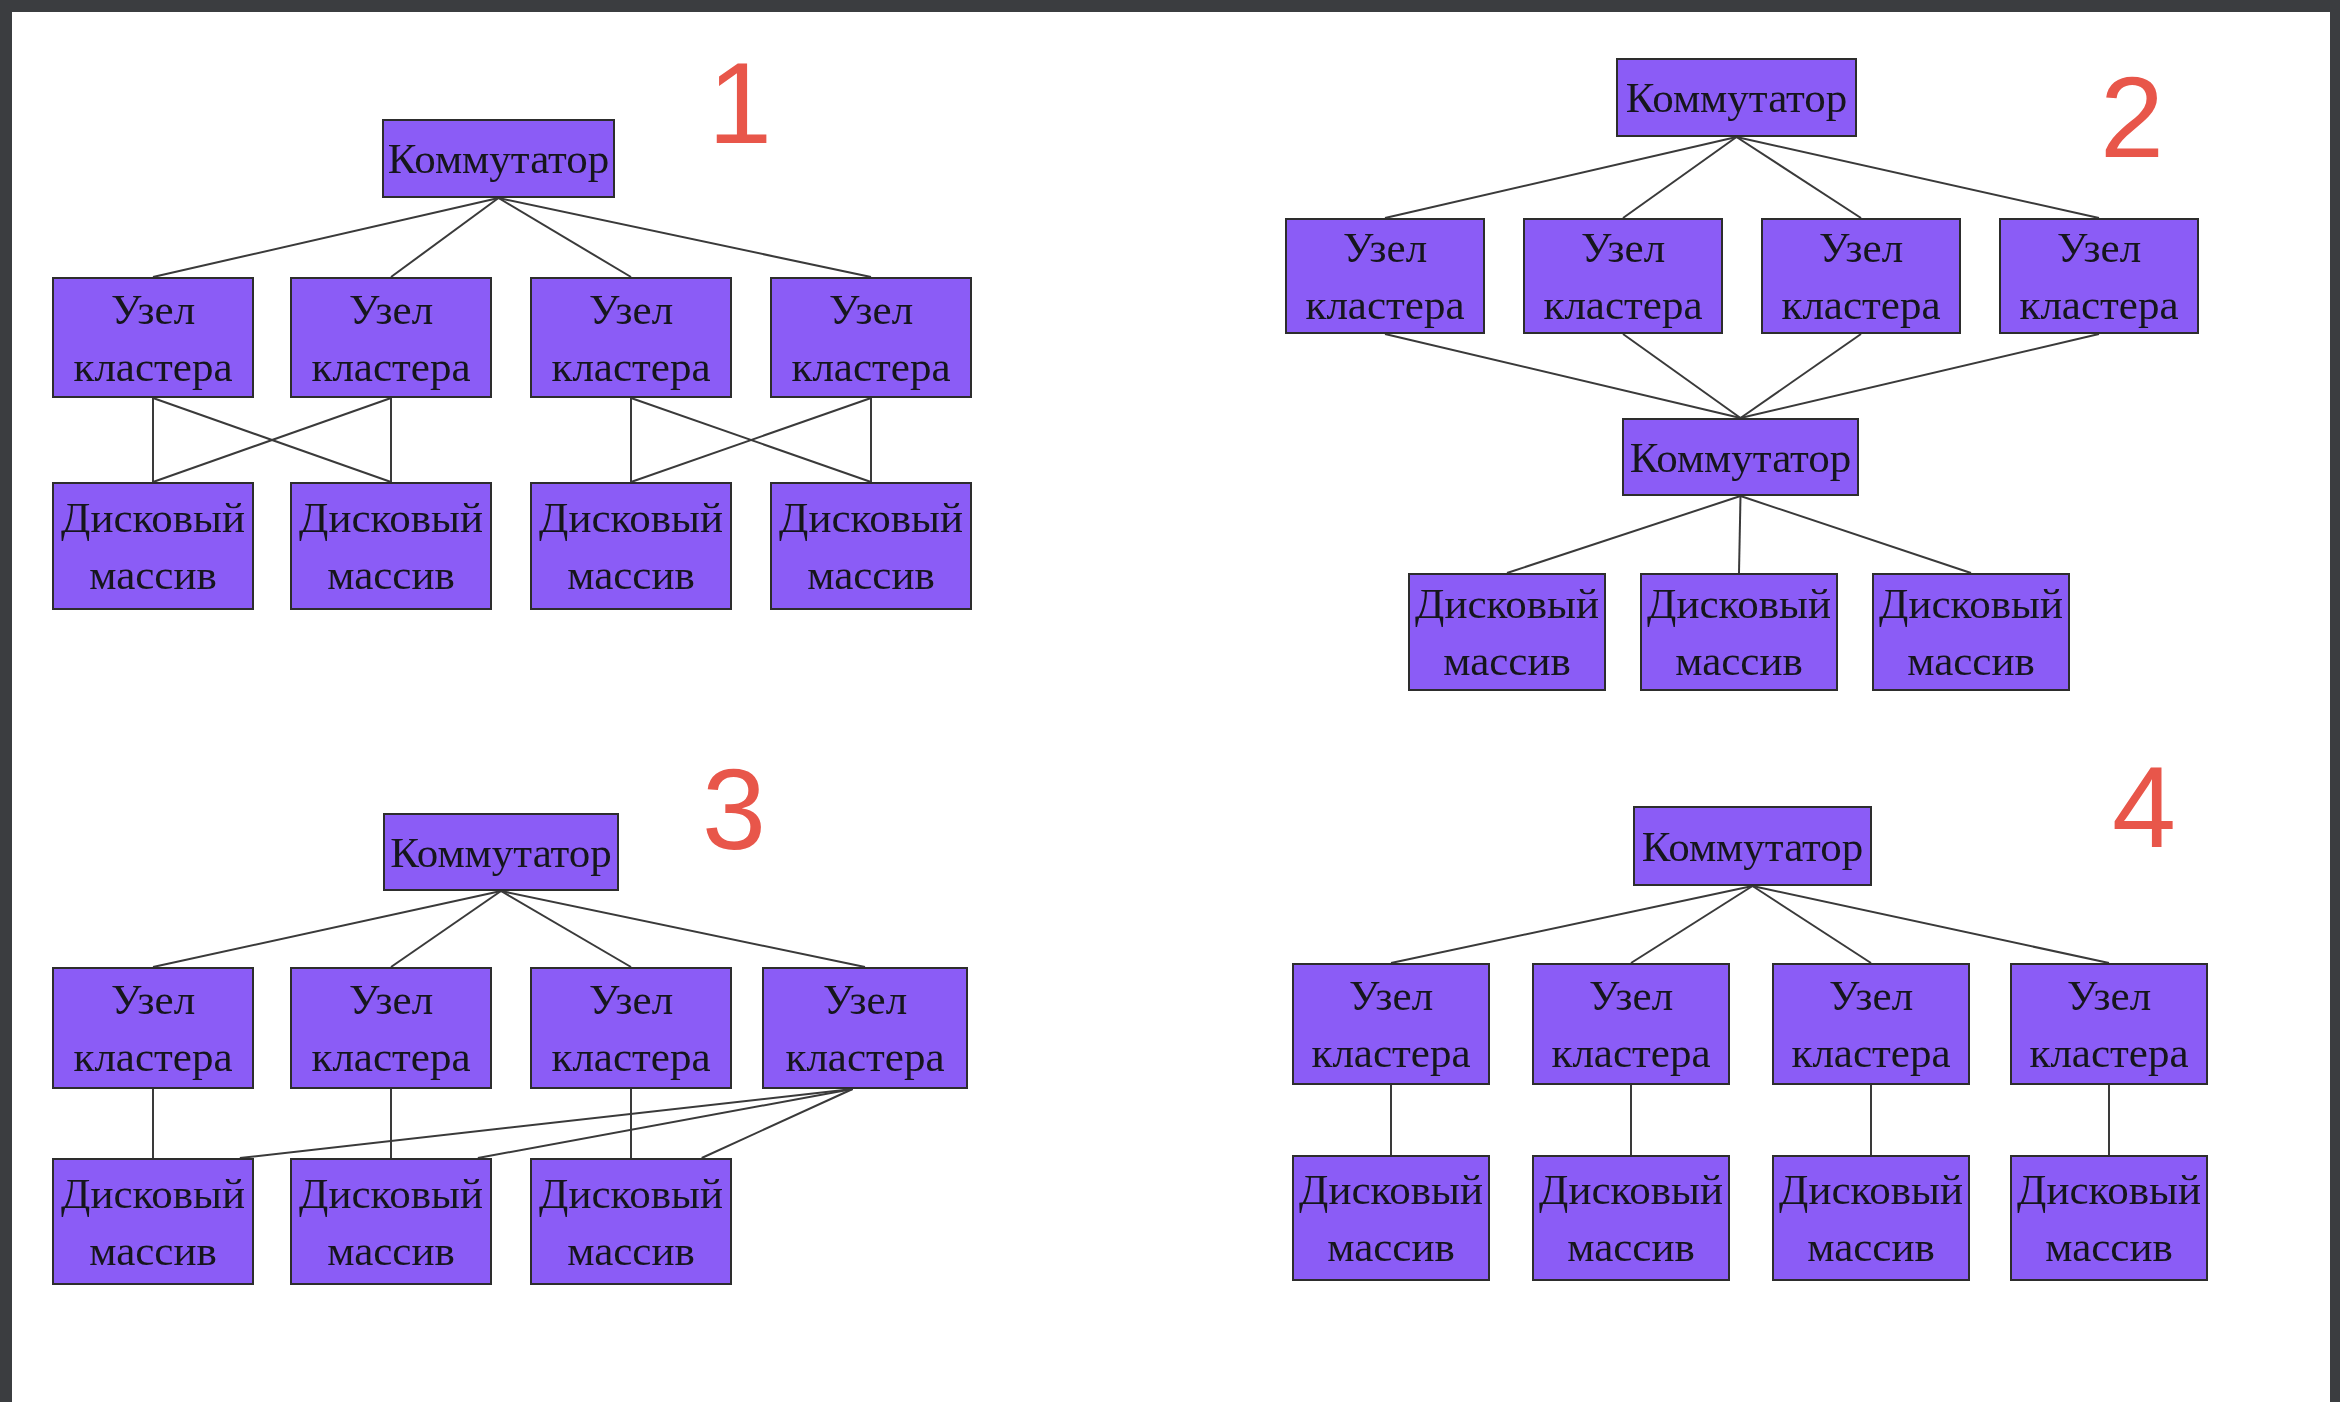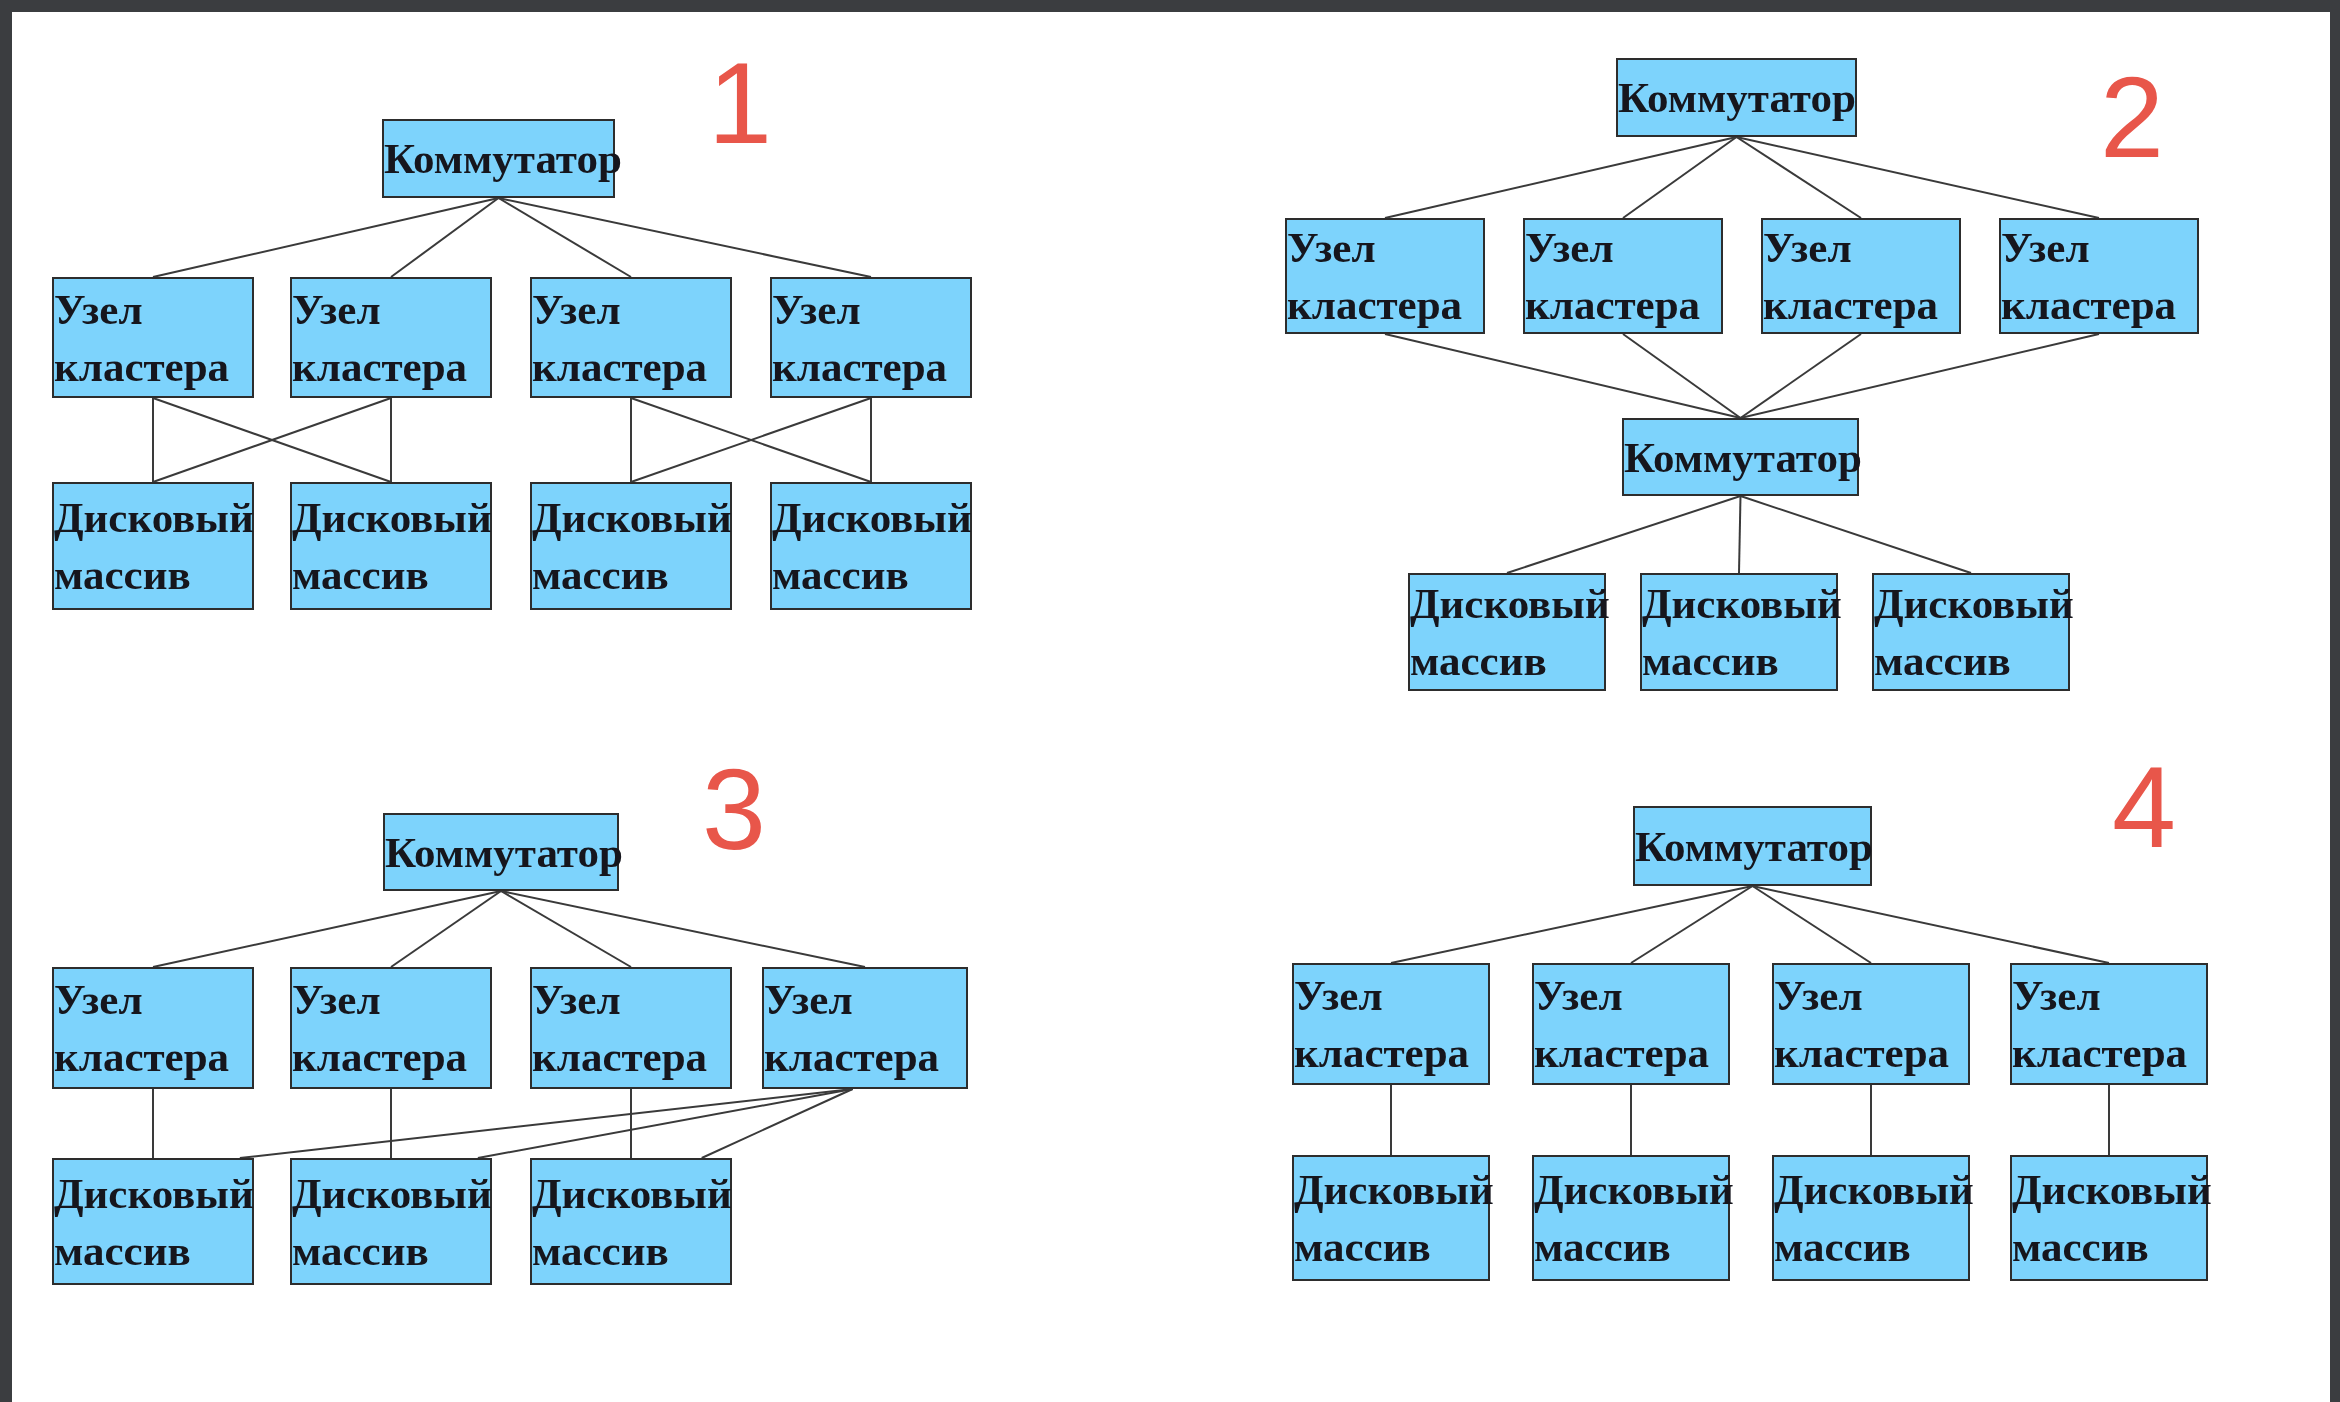--- a/index.html
+++ b/index.html
@@ -35,27 +35,26 @@
   }
   #edges-svg line {
     stroke: #3a3a3a;
     stroke-width: 2;
   }
   #diagrams { position: absolute; left: 0; top: 0; width: 100%; height: 100%; z-index: 2; }
 
   .box {
     position: absolute;
     box-sizing: border-box;
-    background: #7dd3fc;
+    background: #8b5cf6;
     border: 2px solid #2d2d2d;
     display: flex;
     flex-direction: column;
     justify-content: center;
-    align-items: flex-start;
-    font-weight: bold;
+    align-items: center;
   }
   .lbl {
     font-size: 43px;
     line-height: 57px;
     color: #16161d;
     text-align: center;
     white-space: nowrap;
   }
   .dnum {
     position: absolute;

